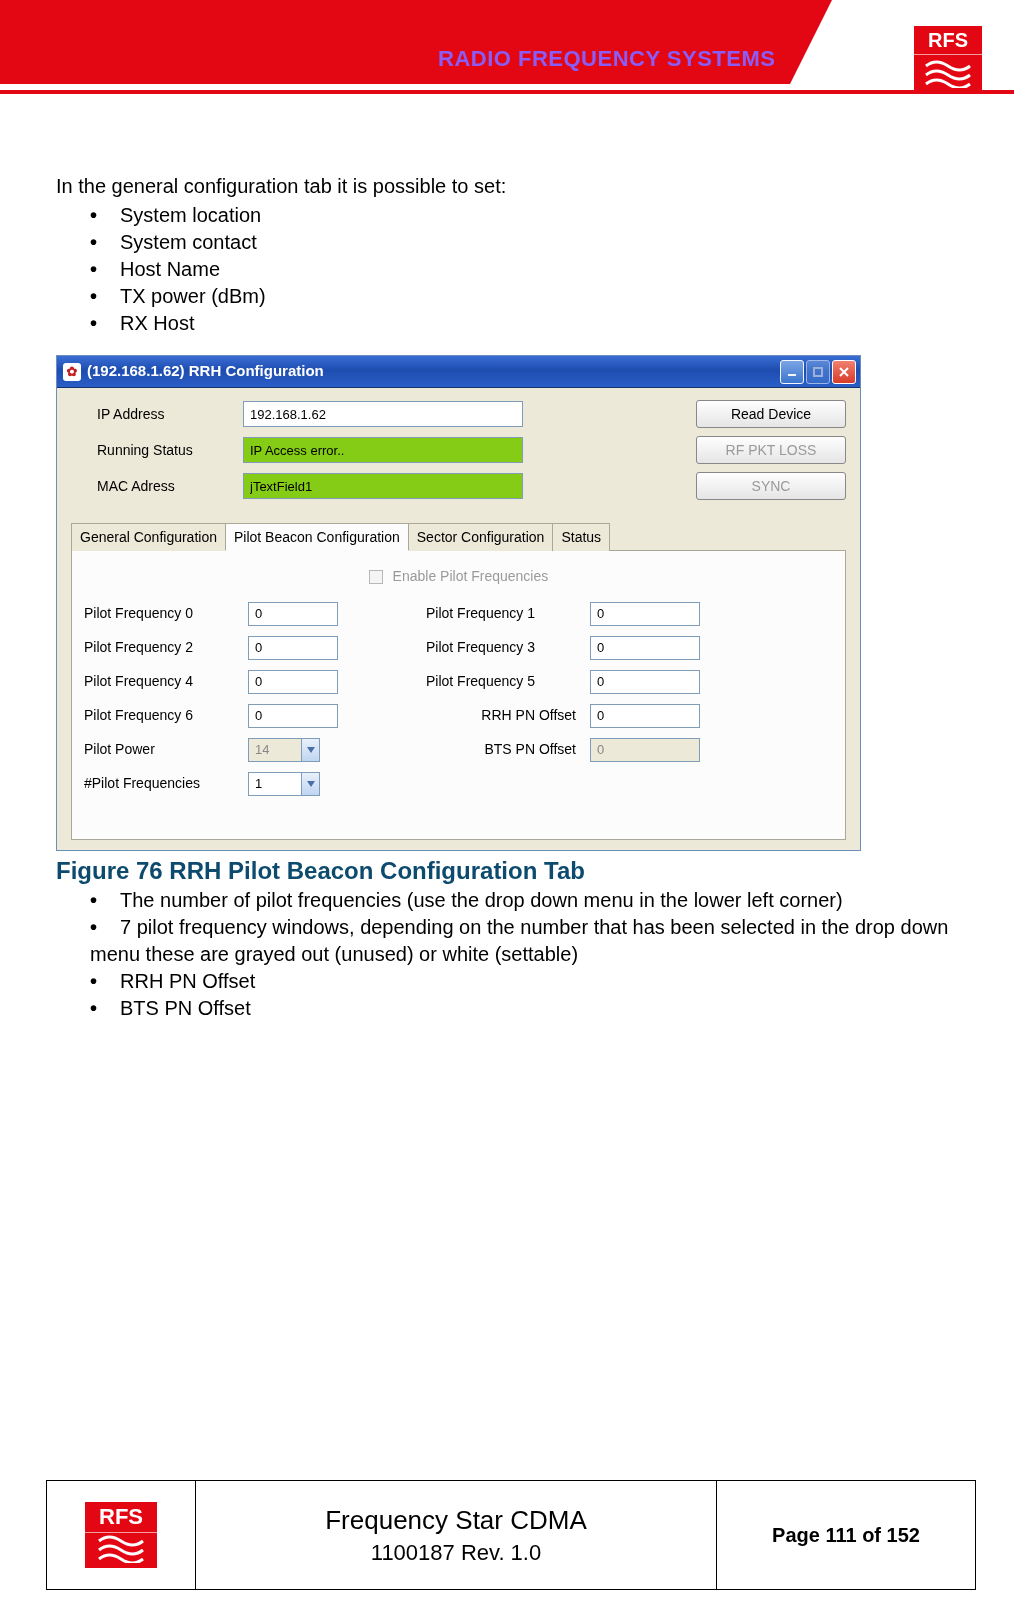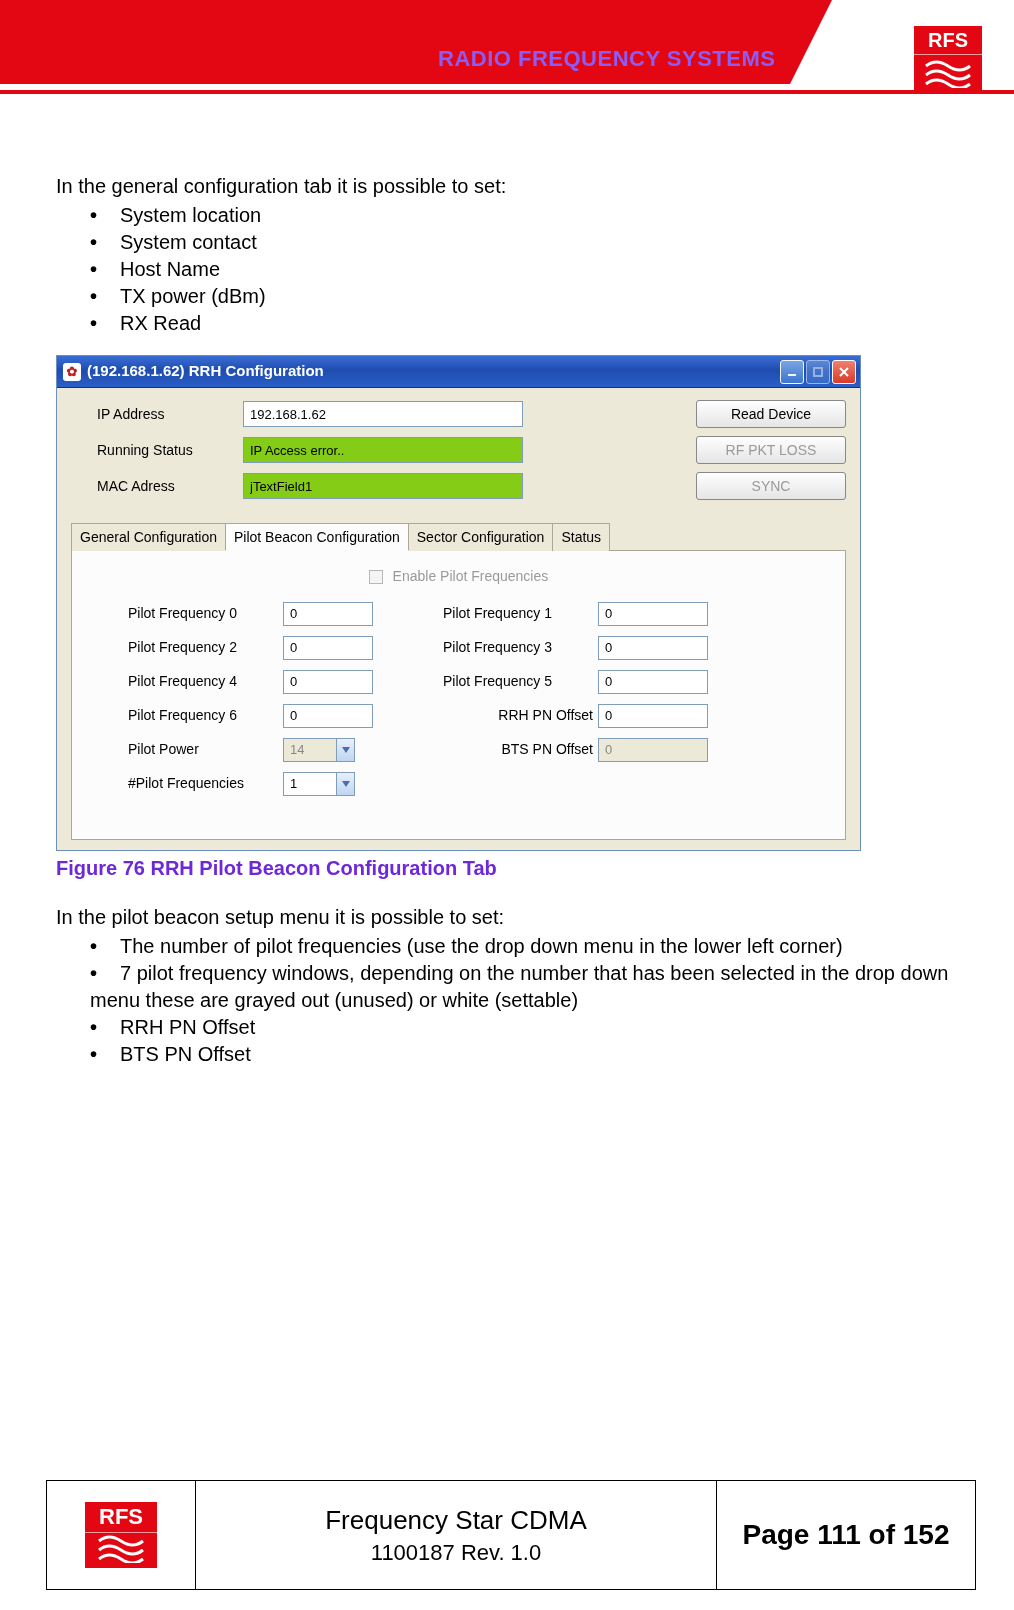--- a/index.html
+++ b/index.html
@@ -197,24 +197,23 @@
     width:14px;height:14px;
     border:1px solid #b8b8b8;
     background:#f4f4f4;
     vertical-align:middle;
     margin-right:6px;
   }
 
   .freqgrid{
     display:grid;
     grid-template-columns:150px 90px 60px 150px 110px;
-    gap:10px 5px;
+    gap:10px 14px;
     align-items:center;
     font-size:14px;
-    margin-left:44px;
   }
   .freqgrid .lbl{white-space:nowrap;}
   .numin{
     height:24px;width:100%;
     border:1px solid #7f9db9;
     background:#fff;
     padding:1px 6px;
     font-size:13px;
   }
   .numin.dis{background:#ece9d8;color:#888;}
@@ -231,23 +230,23 @@
   .selwrap .arrow{
     width:18px;height:100%;
     border-left:1px solid #7f9db9;
     background:linear-gradient(#e8f0fb,#c0d5f0);
     display:flex;align-items:center;justify-content:center;
   }
   .selwrap .arrow svg{width:8px;height:6px;}
 
   
   .fig-caption{
-    color:#6d28d9;
+    color:#0c4a6e;
     font-weight:bold;
-    font-size:20px;
+    font-size:24px;
     margin-top:4px;
   }
 
   
   .footer{
     position:absolute;
     bottom:20px; left:46px; right:38px;
     height:110px;
     display:grid;
     grid-template-columns:150px 1fr 260px;
@@ -259,21 +258,21 @@
     align-items:center;
     justify-content:center;
   }
   .footer .cell-mid{border-left:none;border-right:none;}
   .footer .rfs-logo{
     width:72px;height:66px;background:#e30613;color:#fff;
     text-align:center;font-weight:bold;
   }
   .footer .prod{font-size:26px;}
   .footer .rev{font-size:22px;margin-top:4px;}
-  .footer .page{font-size:28px;font-weight:bold;text-align:center;}
+  .footer .page{font-size:20px;font-weight:bold;text-align:center;}
 </style>
 </head>
 <body>
 
 <div class="header">
   <div class="header-red"></div>
   <div class="header-text">RADIO FREQUENCY SYSTEMS</div>
   <div class="logo-box">
     <div class="logo-top">RFS</div>
     <div class="logo-waves">
@@ -289,21 +288,21 @@
   <div class="red-strip"></div>
 </div>
 
 <div class="content">
   <p class="para">In the general configuration tab it is possible to set:</p>
   <ul class="bullets">
     <li>System location</li>
     <li>System contact</li>
     <li>Host Name</li>
     <li>TX power (dBm)</li>
-    <li>RX Read</li>
+    <li>RX Host</li>
   </ul>
 
   <div class="win">
     <div class="titlebar">
       <div class="title-left">
         <div class="app-icon">✿</div>
         <span>(192.168.1.62) RRH Configuration</span>
       </div>
       <div class="title-btns">
         <div class="tbtn min">
@@ -405,21 +404,20 @@
           <div></div>
             <div></div>
             <div></div>
         </div>
       </div>
     </div>
   </div>
 
   <div class="fig-caption">Figure 76 RRH Pilot Beacon Configuration Tab</div>
 
-  <p class="para" style="margin-top:22px">In the pilot beacon setup menu it is possible to set:</p>
   <ul class="bullets">
     <li>The number of pilot frequencies (use the drop down menu in the lower left corner)</li>
     <li>7 pilot frequency windows, depending on the number that has been selected in the drop down menu these are grayed out (unused) or white (settable)</li>
     <li>RRH PN Offset</li>
     <li>BTS PN Offset</li>
   </ul>
 </div>
 
 <div class="footer">
   <div>

